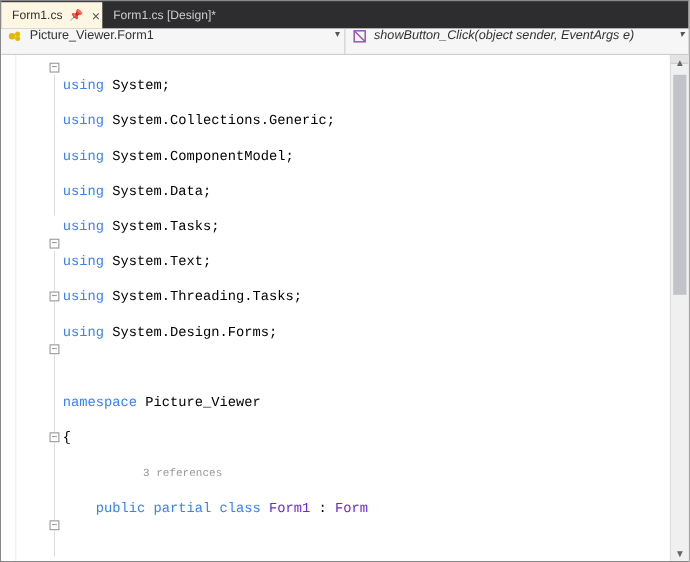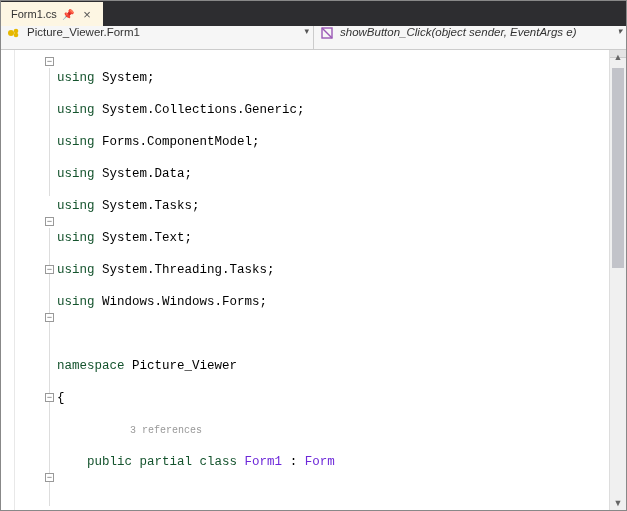--- a/index.html
+++ b/index.html
@@ -14,21 +14,21 @@
   }
   
   .tabstrip {
     background: #2d2d30;
     height: 25px;
     display: flex;
     align-items: flex-end;
   }
   .tab {
     height: 24px;
-    padding: 0 10px 0 10px;
+    padding: 0 0 0 10px;
     display: flex;
     align-items: center;
     font-size: 11px;
     color: #ccc;
     cursor: pointer;
     gap: 6px;
   }
   .tab.active {
     background: #fdf6e3;
     color: #333;
@@ -98,21 +98,21 @@
     position: relative;
   }
   .scroll-v .thumb {
     position: absolute; left: 2px; right: 2px; top: 18px; height: 200px;
     background: #c2c3c9; border-radius: 0;
   }
   .scroll-v .arrow { position:absolute; left:0;right:0;text-align:center;color:#666;font-size:9px;}
   .scroll-v .arrow.up{top:2px;} .scroll-v .arrow.down{bottom:2px;}
   .scroll-v .split { position:absolute; top:0; left:0; right:0; height:8px; background:#e4e4e4; border-bottom:1px solid #ccc;}
   
-  .kw { color: #14532d; }
+  .kw { color: #3b82f6; }
   .typ { color: #6d28d9; }
   .ref { color: #999; font-size: 10px; margin-left: 43px; }
   
   .ob {
     position: absolute;
     left: 30px;
     width: 9px; height: 9px;
     border: 1px solid #999;
     background: #fff;
     font-size: 9px; line-height: 7px; text-align: center;
@@ -129,20 +129,23 @@
   .codeline { height: 16px; }
 </style>
 </head>
 <body>
 
 <div class="tabstrip">
   <div class="tab active">
     <span>Form1.cs</span>
     <span class="pin">📌</span>
     <span class="close">×</span>
+  </div>
+  <div class="tab">
+    <span><span>Form1.cs [Design]</span>*</span>
   </div>
 </div>
 
 <div class="navbar">
   <div class="navcell">
     <span class="nav-icon">
       <svg width="14" height="14" viewBox="0 0 14 14">
           <circle cx="4" cy="7" r="3" fill="#e6b800"></circle>
           <circle cx="9" cy="5" r="2.3" fill="#e6b800"></circle>
           <circle cx="9" cy="9" r="2.3" fill="#e6b800"></circle>
@@ -172,26 +175,26 @@
     <div class="vline" style="top:178px;height:278px"></div>
     <div class="ob" style="top:215px;left:30px"></div>
     <div class="ob" style="top:263px;left:30px"></div>
     <div class="ob" style="top:343px;left:30px"></div>
     <div class="ob" style="top:423px;left:30px"></div>
   </div>
 
   <div class="code">
 <div class="codeline"><span class="kw">using</span> <span>System;</span></div>
 <div class="codeline"><span class="kw">using</span> <span>System.Collections.Generic;</span></div>
-<div class="codeline"><span class="kw">using</span> <span>Forms.ComponentModel;</span></div>
+<div class="codeline"><span class="kw">using</span> <span>System.ComponentModel;</span></div>
 <div class="codeline"><span class="kw">using</span> <span>System.Data;</span></div>
 <div class="codeline"><span class="kw">using</span> <span>System.Tasks;</span></div>
 <div class="codeline"><span class="kw">using</span> <span>System.Text;</span></div>
 <div class="codeline"><span class="kw">using</span> <span>System.Threading.Tasks;</span></div>
-<div class="codeline"><span class="kw">using</span> <span>Windows.Windows.Forms;</span></div>
+<div class="codeline"><span class="kw">using</span> <span>System.Design.Forms;</span></div>
 <div class="codeline"></div>
 <div class="codeline"><span class="kw">namespace</span> <span>Picture_Viewer</span></div>
 <div class="codeline"><span>{</span></div>
 <div class="codeline">    <span class="ref">3 references</span></div>
 <div class="codeline">    <span class="kw">public</span> <span class="kw">partial</span> <span class="kw">class</span> <span class="typ">Form1</span><span> : </span><span class="typ">Form</span></div>
 
 
 
 
 

